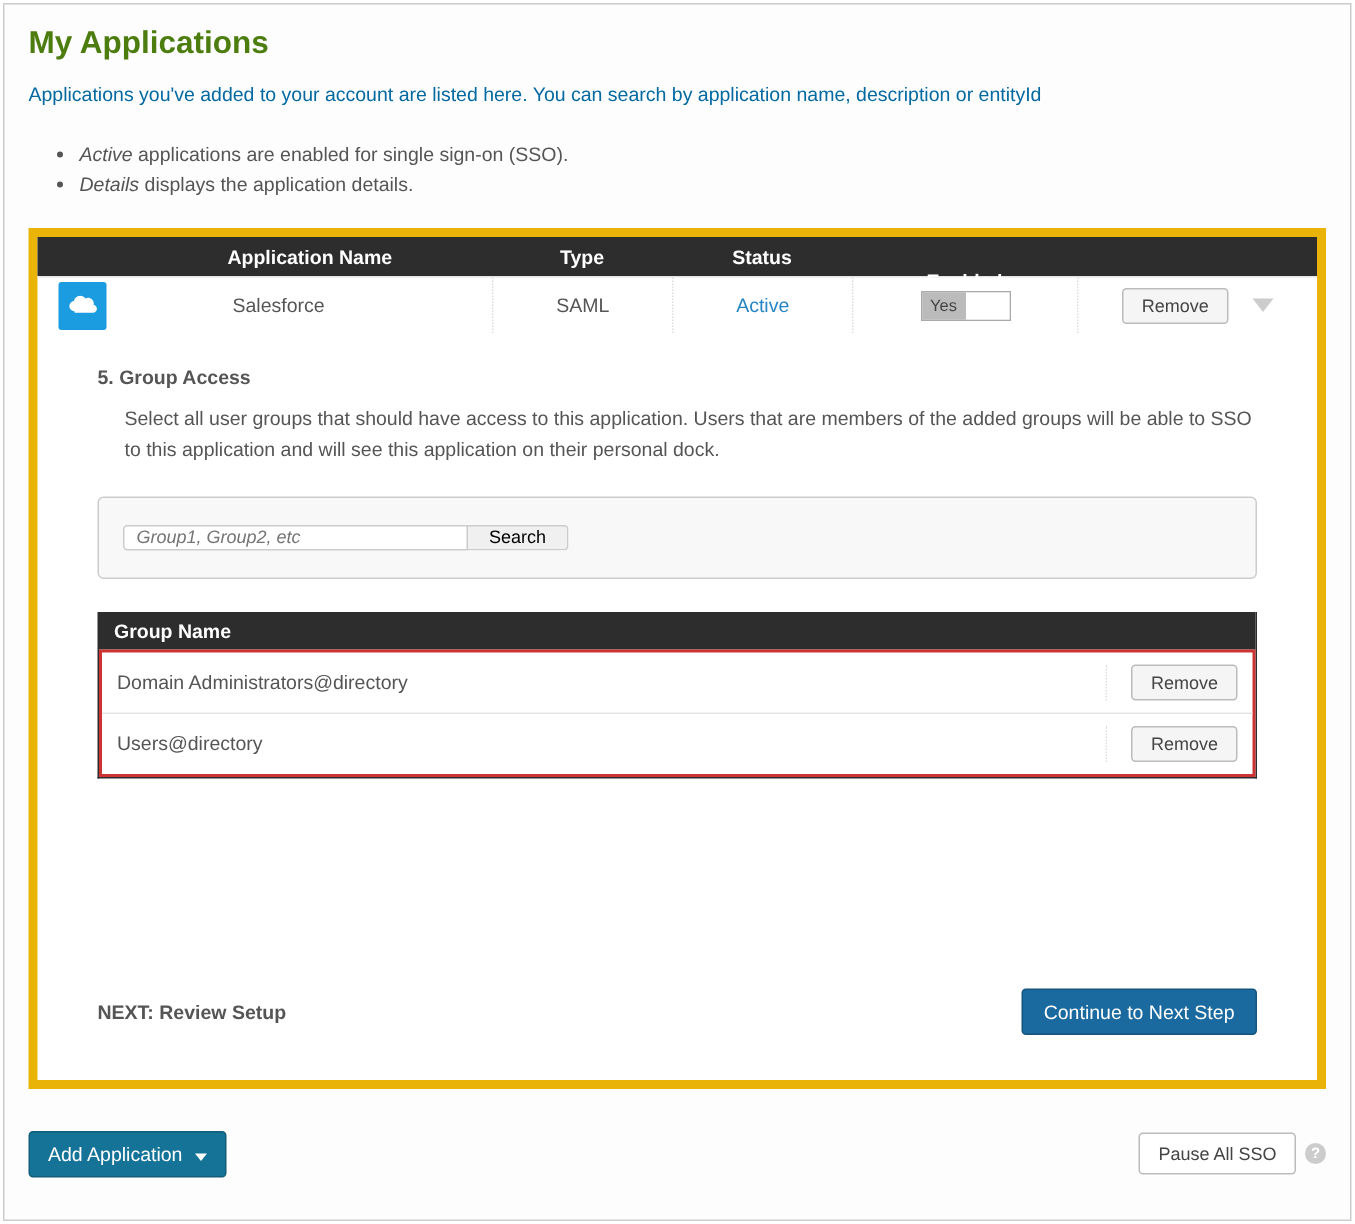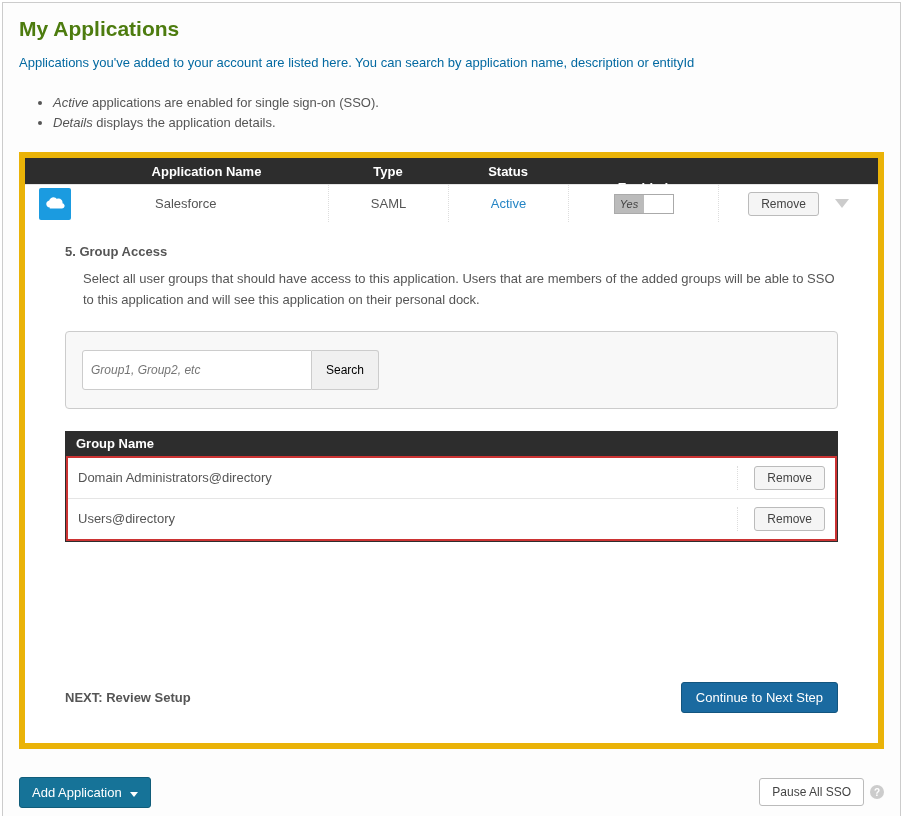--- a/index.html
+++ b/index.html
@@ -88,21 +88,21 @@
   width: 32px; height: 32px;
   background: #1b9be0;
   display: flex; align-items:center; justify-content:center;
   border-radius: 2px;
 }
 .app-icon svg { width: 22px; height: 14px; }
 .app-row .col-name { flex: 1 1 auto; padding-left: 70px; color: #555;}
 .app-row .col-type { width: 120px; text-align:center; border-left: 1px dotted #ddd; height:100%; display:flex; align-items:center; justify-content:center; }
 .app-row .col-status { width: 120px; text-align:center; border-left: 1px dotted #ddd; height:100%; display:flex; align-items:center; justify-content:center;}
 .app-row .col-status a { color: #2585c5; text-decoration:none; }
-.app-row .col-enabled { width: 150px; text-align:center; border-left: 1px dotted #ddd; height:100%; display:flex; align-items:center; justify-content:center;font-style:italic;}
+.app-row .col-enabled { width: 150px; text-align:center; border-left: 1px dotted #ddd; height:100%; display:flex; align-items:center; justify-content:center;}
 .app-row .col-actions { width: 160px; display:flex; align-items:center; justify-content:center; gap:16px; height:100%; border-left: 1px dotted #ddd;}
 
 .toggle {
   width: 60px; height: 20px;
   border: 1px solid #aaa;
   background: #eee;
   display: flex;
   position: relative;
   font-size: 11px;
   color: #444;
@@ -137,21 +137,21 @@
 .search-box-frame {
   border: 1px solid #ccc;
   border-radius: 4px;
   background: #f8f8f8;
   padding: 18px 16px;
   margin-bottom: 22px;
 }
 .search-inline { display: flex; gap: 0; }
 .search-inline input[type=text] {
   width: 230px;
-  height: 40px;
+  height: 17px;
   border: 1px solid #ccc;
   border-radius: 3px 0 0 3px;
   padding: 0 8px;
   font-size: 12px;
   font-style: italic;
   color: #999;
   background: #fff;
 }
 .search-inline button {
   border: 1px solid #ccc;

